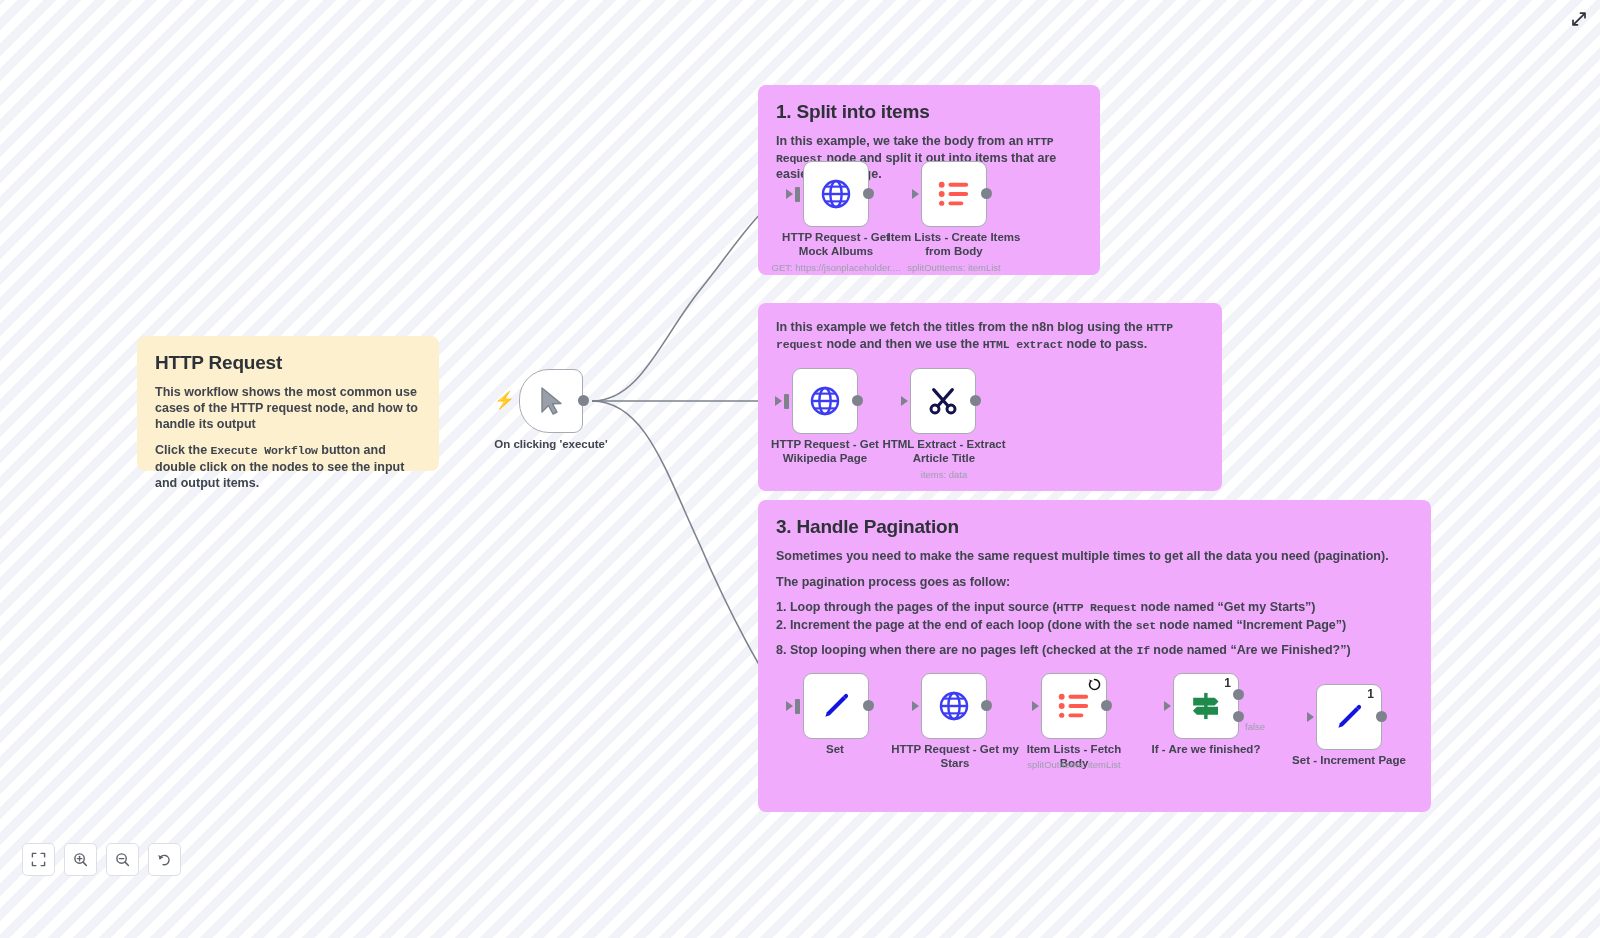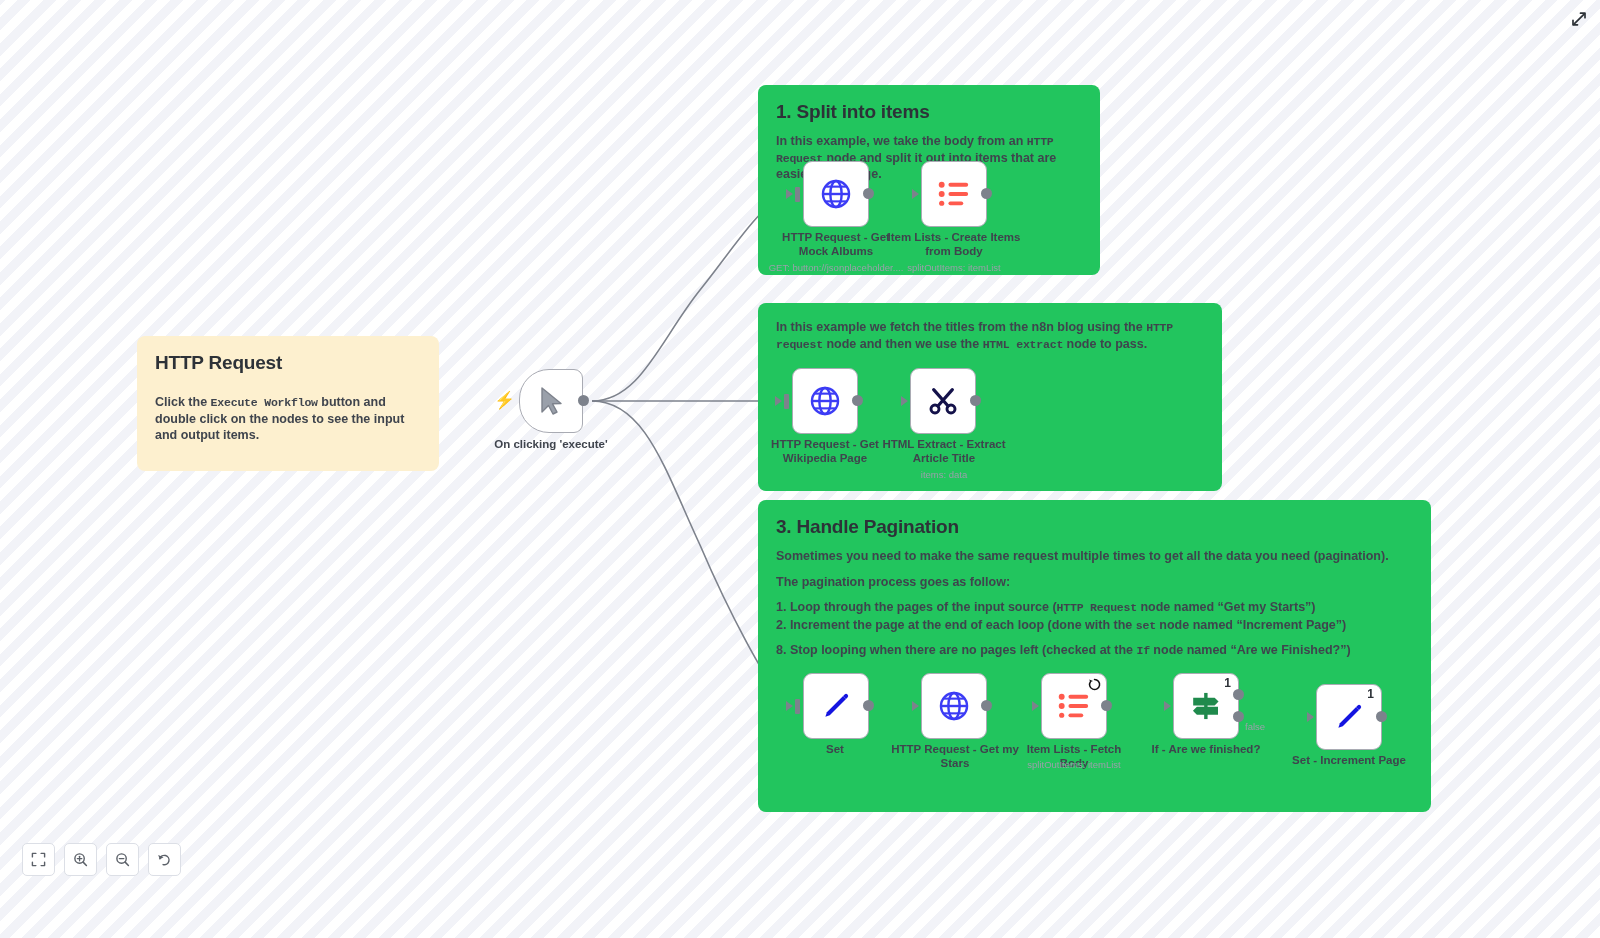--- a/index.html
+++ b/index.html
@@ -15,21 +15,21 @@
       #ffffff 0px, #ffffff 9px,
       #f2f3f8 9px, #f2f3f8 18px
     );
   }
 
   .canvas { position: absolute; inset: 0; }
 
   
   .sticky {
     position: absolute;
-    background: #22c55e;
+    background: #f0abfc;
     border-radius: 8px;
     padding: 16px 18px;
     color: #3a3f4b;
   }
   .sticky.intro { background: #fdf0cf; }
   .sticky h2 {
     font-size: 19px;
     font-weight: 700;
     letter-spacing: -0.2px;
     color: #2d3238;
@@ -178,20 +178,21 @@
 
     <path d="M1240,717 L1307,717" stroke="#7d828c" stroke-width="1.6" fill="none"></path>
 
     <path d="M1383,717 C1405,717 1414,724 1414,742 L1414,796 C1414,805 1408,806 1400,806
              L906,806 C896,806 892,800 892,792 L892,716 C892,708 896,706 905,706" stroke="#7d828c" stroke-width="1.6" fill="none"></path>
     <path d="M1160,802 L1150,806 L1160,810 Z" fill="#7d828c"></path>
   </svg>
 
   <div class="sticky intro" id="note-intro">
     <h2>HTTP Request</h2>
+    <p>This workflow shows the most common use cases of the HTTP request node, and how to handle its output</p>
     <div class="spacer"></div>
     <p><span>Click the </span><code class="mono">Execute Workflow</code><span> button and double click on the nodes to see the input and output items.</span></p>
   </div>
 
   <div class="bolt" style="left:494px; top:390px;">⚡</div>
   <div class="node trigger" style="left:519px; top:369px;">
     <svg width="26" height="30" viewBox="0 0 26 30">
       <path d="M4 2 L4 26 L10.5 19.5 L15 28 L19 26 L14.5 17.8 L23 17.5 Z" fill="#9aa0aa" stroke="#7d828c" stroke-width="1.4" stroke-linejoin="round"></path>
     </svg>
   </div>
@@ -224,21 +225,21 @@
       <rect x="8.5" y="1.9" width="16" height="3.2" rx="1.6" fill="#ff5a4d"></rect>
       <circle cx="3" cy="11" r="2.4" fill="#ff5a4d"></circle>
       <rect x="8.5" y="9.4" width="16" height="3.2" rx="1.6" fill="#ff5a4d"></rect>
       <circle cx="3" cy="18.5" r="2.1" fill="#ff5a4d"></circle>
       <rect x="8.5" y="17.1" width="12" height="3" rx="1.5" fill="#ff5a4d"></rect>
     </svg>
   </div>
   <div class="dot" style="left:981px; top:188px;"></div>
 
   <div class="node-caption" style="left:766px; top:231px; width:140px;">HTTP Request - Get Mock Albums</div>
-  <div class="node-sub" style="left:760px; top:262px; width:152px;">GET: button://jsonplaceholder....</div>
+  <div class="node-sub" style="left:760px; top:262px; width:152px;">GET: https://jsonplaceholder....</div>
   <div class="node-caption" style="left:886px; top:231px; width:136px;">Item Lists - Create Items from Body</div>
   <div class="node-sub" style="left:886px; top:262px; width:136px;">splitOutItems: itemList</div>
 
   <div class="sticky" id="note-scrape">
     <p><span>In this example we fetch the titles from the n8n blog using the </span><code class="mono">HTTP request</code><span> node and then we use the </span><code class="mono">HTML extract</code><span> node to pass.</span></p>
   </div>
 
   <div class="in-stub" style="left:784px; top:394px;"></div>
   <div class="in-tri" style="left:775px; top:396px;"></div>
   <div class="node" style="left:792px; top:368px;">

